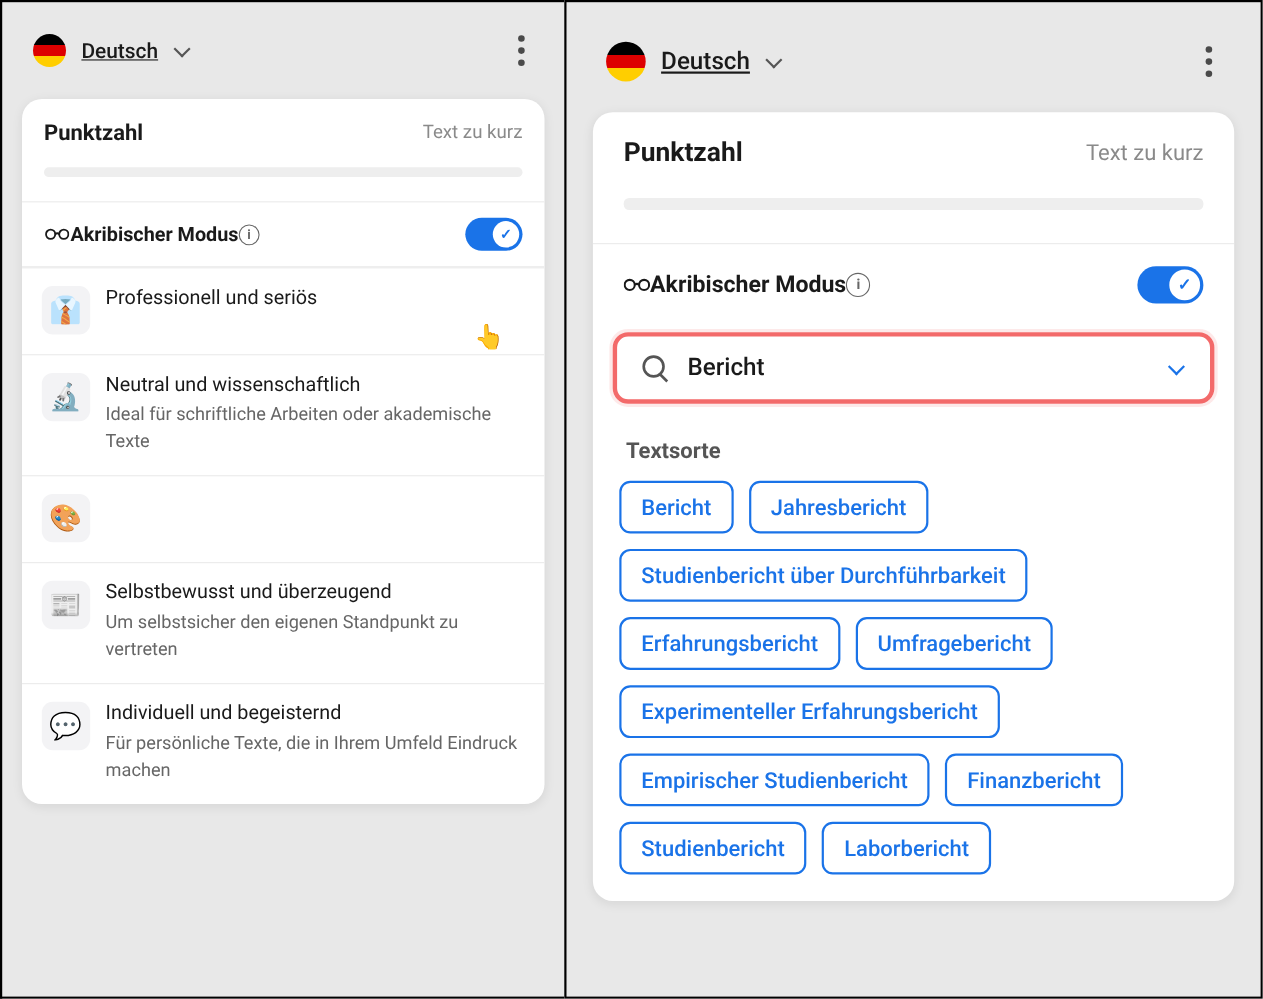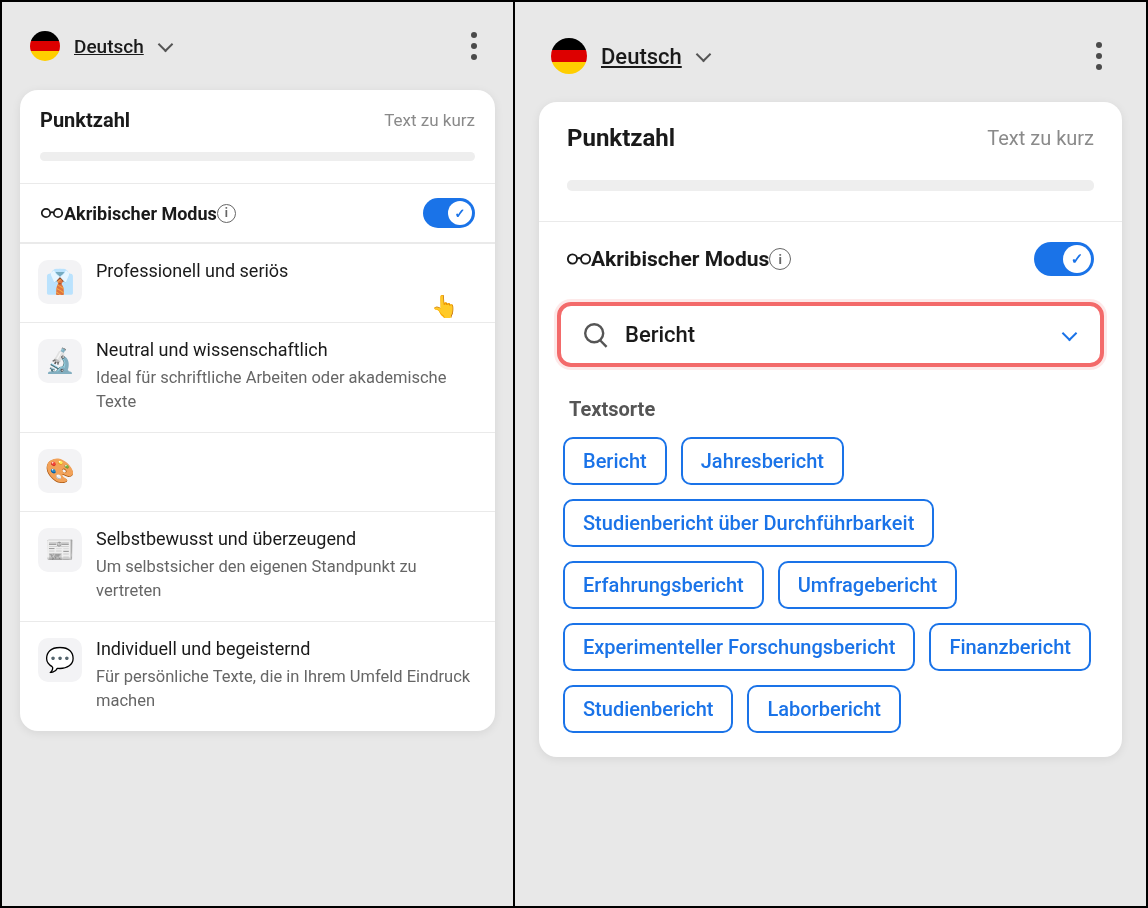--- a/index.html
+++ b/index.html
@@ -416,19 +416,20 @@
     </div>
 
     <div class="text-type-label">Textsorte</div>
 
     <div class="tags" id="tags-container">
         <div class="tag">Bericht</div>
         <div class="tag">Jahresbericht</div>
         <div class="tag">Studienbericht über Durchführbarkeit</div>
         <div class="tag">Erfahrungsbericht</div>
         <div class="tag">Umfragebericht</div>
-        <div class="tag">Experimenteller Forschungsbericht</div>
+        <div class="tag">Experimenteller Erfahrungsbericht</div>
+        <div class="tag">Empirischer Studienbericht</div>
         <div class="tag">Finanzbericht</div>
         <div class="tag">Studienbericht</div>
         <div class="tag">Laborbericht</div>
       </div>
   </div>
 </div>
 
 </body></html>

